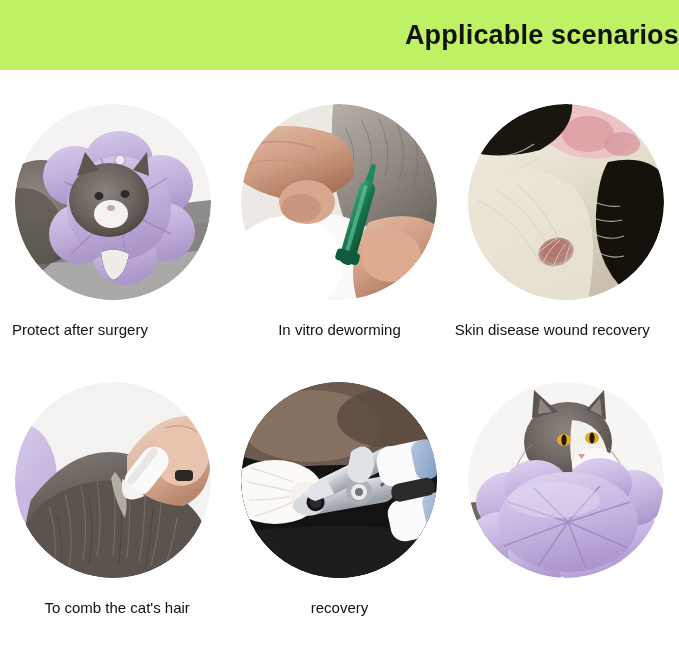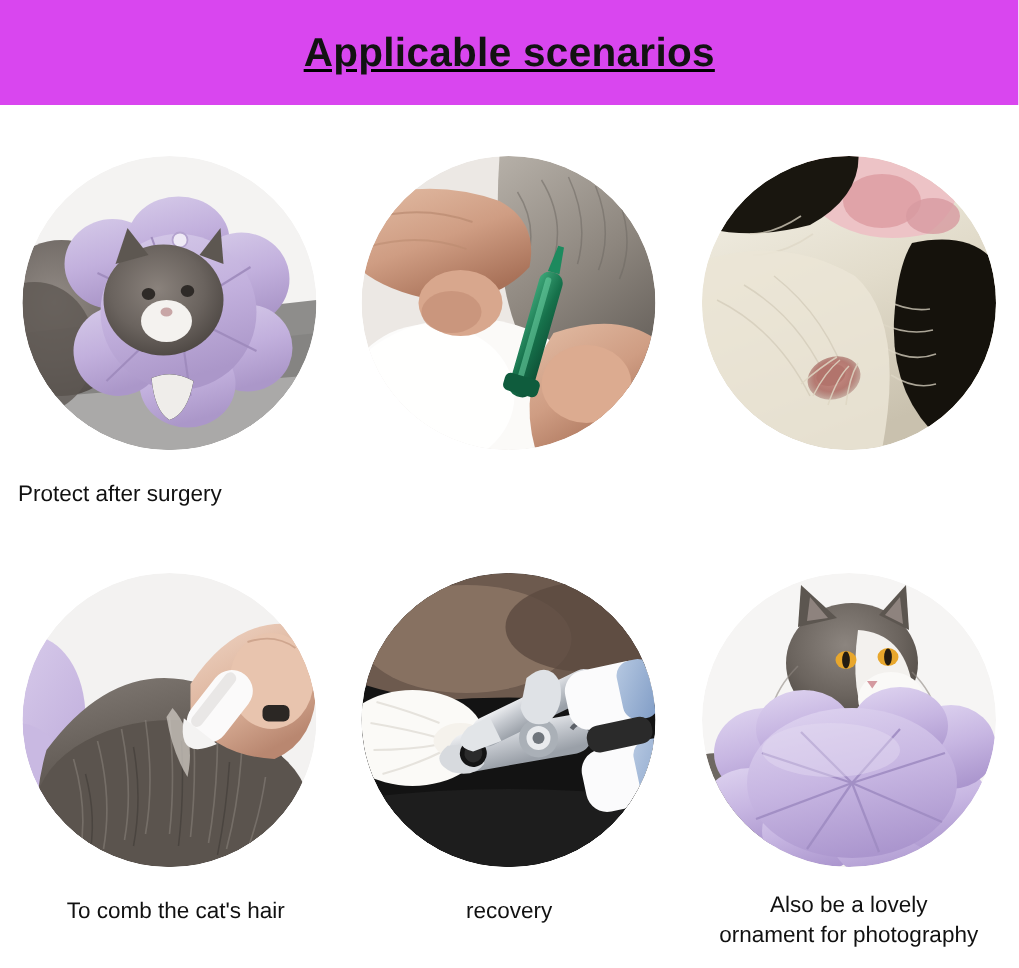--- a/index.html
+++ b/index.html
@@ -14,25 +14,24 @@
     overflow: hidden;
     position: relative;
   }
 
   
   .banner {
     position: absolute;
     left: 0; top: 0;
     width: 679px;
     height: 70px;
-    background: #d946ef;
+    background: #bef264;
     display: flex;
     align-items: center;
-    justify-content: center;
-    text-decoration: underline;
+    justify-content: flex-end;
   }
   .banner-title {
     font-size: 27px;
     font-weight: bold;
     color: #121212;
     letter-spacing: 0.2px;
     line-height: 1;
     white-space: nowrap;
   }
 
@@ -211,20 +210,21 @@
 
             <g transform="rotate(16 116 120)">
               <rect x="108" y="76" width="16" height="86" rx="7" fill="url(#pipB)"></rect>
               <rect x="112" y="80" width="4" height="70" rx="2" fill="#6fd4a6" opacity="0.55"></rect>
               <path d="M112 76 L120 76 L118 58 L114 58 Z" fill="#1d8a5e"></path>
               <rect x="104" y="148" width="24" height="12" rx="4" fill="#0f5c3d"></rect>
             </g>
           </g>
         </svg>
       </div>
+      <div class="caption">In vitro deworming</div>
     </div>
 
     <div class="cell">
       <div class="photo">
         <svg viewBox="0 0 196 196" xmlns="http://www.w3.org/2000/svg">
           <defs>
             <clipPath id="clipC">
                 <circle cx="98" cy="98" r="98"></circle>
               </clipPath>
             <linearGradient id="whiteC" x1="0" y1="0" x2="0.4" y2="1">
@@ -270,20 +270,21 @@
 
             <g stroke="#ded6c3" stroke-width="1" opacity="0.85">
               <path d="M74 160 q8 -16 18 -24" fill="none"></path>
               <path d="M84 166 q6 -18 14 -26" fill="none"></path>
               <path d="M96 166 q2 -18 8 -28" fill="none"></path>
               <path d="M66 152 q14 -12 24 -18" fill="none"></path>
             </g>
           </g>
         </svg>
       </div>
+      <div class="caption c3">Skin disease wound recovery</div>
     </div>
   </div>
 
   <div class="row row-2">
 
     <div class="cell">
       <div class="photo">
         <svg viewBox="0 0 196 196" xmlns="http://www.w3.org/2000/svg">
           <defs>
             <clipPath id="clipD">
@@ -499,17 +500,15 @@
                 <path d="M100 140 L70 184"></path>
                 <path d="M100 140 L36 164"></path>
                 <path d="M100 140 L40 120"></path>
               </g>
 
               <ellipse cx="86" cy="118" rx="46" ry="18" fill="#e4dbf2" opacity="0.45"></ellipse>
             </g>
           </g>
         </svg>
       </div>
-      <div class="caption c6">Also be a lovely
-ornament for photography</div>
     </div>
   </div>
 </div>
 
 </body></html>

